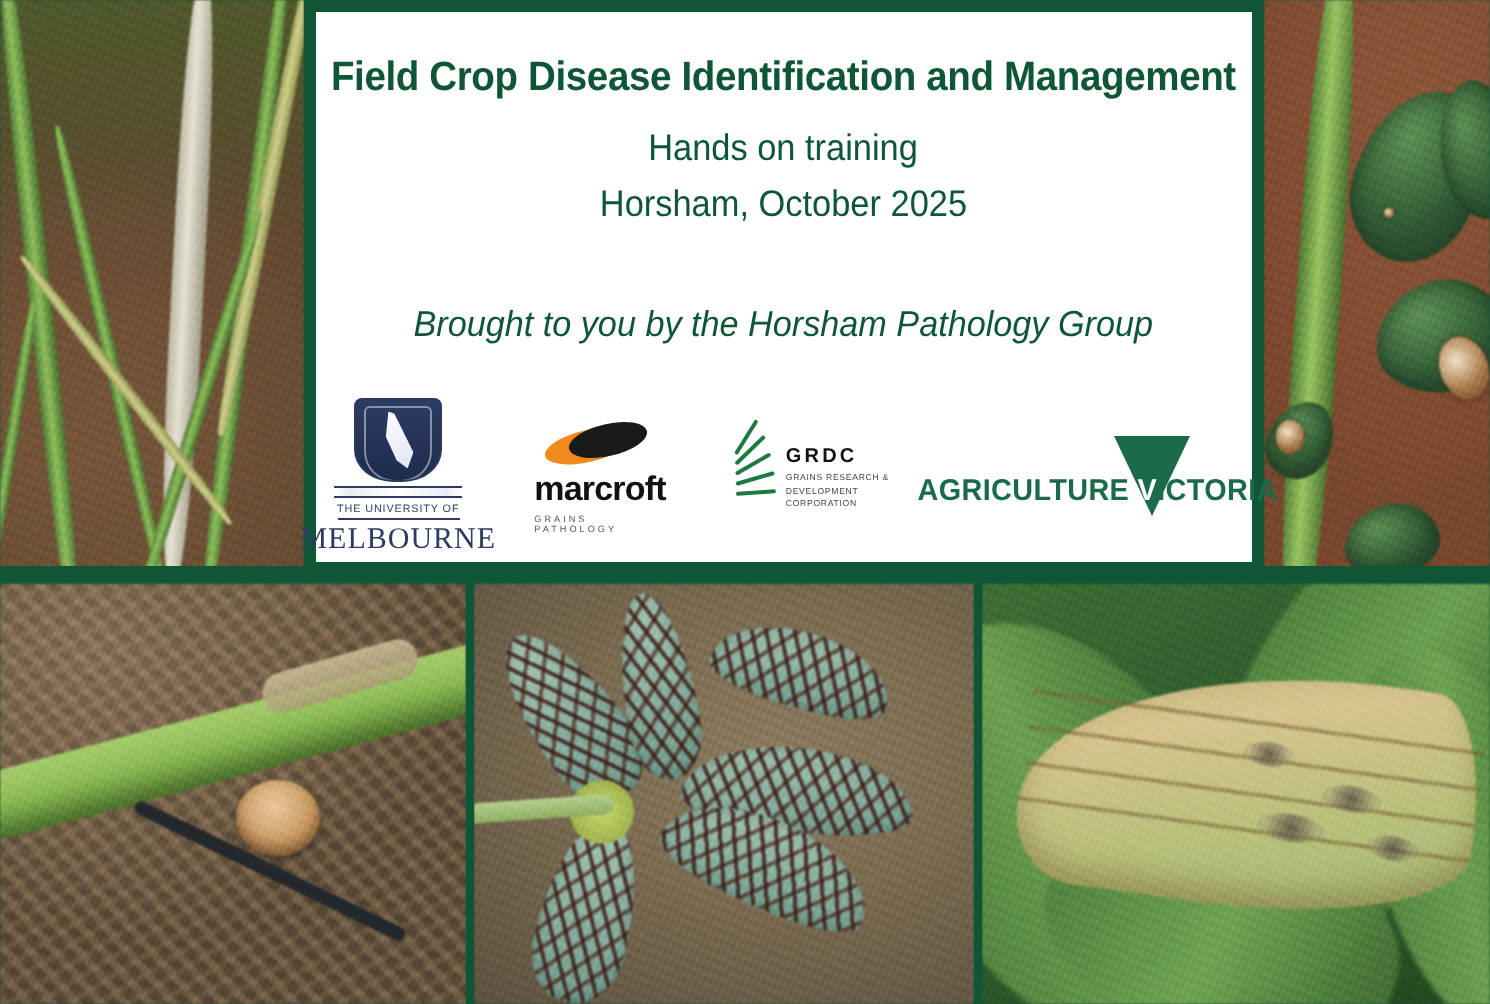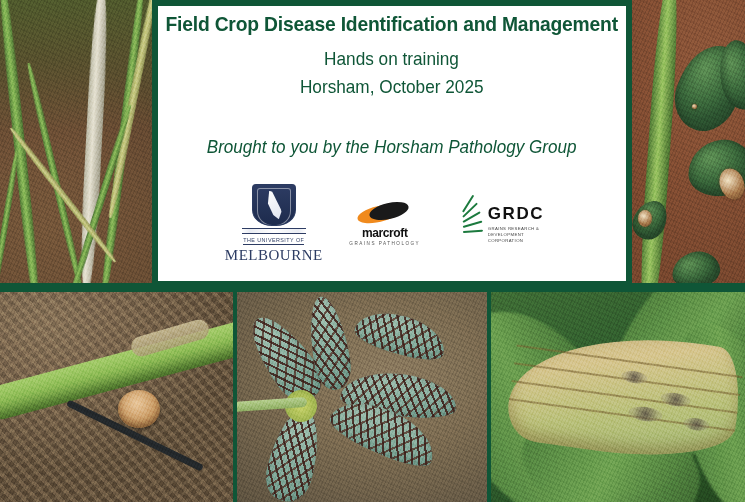--- a/index.html
+++ b/index.html
@@ -141,21 +141,21 @@
     left: 152px; top: 0; width: 480px; height: 290px;
     background: #0f5637;
     padding: 6px 6px 9px 6px;
   }
   #title-card {
     width: 100%; height: 100%;
     background: #ffffff;
     display: flex;
     flex-direction: column;
     align-items: center;
-    padding-top: 7px;
+    padding-top: 22px;
   }
 
   #event-title {
     color: #0f5637;
     font-weight: bold;
     font-size: 20.5px;
     letter-spacing: -0.2px;
     font-stretch: condensed;
     text-align: center;
     line-height: 1.1;
@@ -238,37 +238,37 @@
     border-radius: 50%;
     transform: rotate(-13deg);
   }
   #marcroft-mark .swoosh-black {
     position: absolute; left: 12px; top: 1px; width: 40px; height: 16px;
     background: #1a1a1a;
     border-radius: 50%;
     transform: rotate(-13deg);
   }
   #marcroft-name {
-    font-size: 12px; font-weight: bold; color: #111; letter-spacing: -.4px;
+    font-size: 17px; font-weight: bold; color: #111; letter-spacing: -.4px;
     margin-top: 1px;
   }
   #marcroft-tag {
     font-size: 4.6px; color: #555; letter-spacing: 1.5px; margin-top: 1.5px;
   }
 
   
   #logo-grdc { flex-direction: row; align-items: center; gap: 4px; }
   #grdc-leaf { width: 22px; height: 30px; position: relative; }
   #grdc-leaf span {
     position: absolute; left: 1px; width: 20px; height: 2.4px;
     background: #1c7a3e; border-radius: 2px; transform-origin: left center;
   }
   #grdc-textblock { display: flex; flex-direction: column; }
   #grdc-name {
-    font-size: 17px; font-weight: bold; color: #111; letter-spacing: 1.6px;
+    font-size: 10px; font-weight: bold; color: #111; letter-spacing: 1.6px;
   }
   #grdc-tag {
     font-size: 4.3px; color: #444; letter-spacing: .35px; line-height: 1.45;
     width: 52px; margin-top: 2px;
   }
 
   
   #logo-agvic { position: relative; width: 140px; height: 46px; justify-content: center; }
   #agvic-tri {
     position: absolute; left: 78px; top: 2px;
@@ -359,20 +359,24 @@
             <span style="top:12px; transform:rotate(-30deg);"></span>
             <span style="top:17px; transform:rotate(-16deg);"></span>
             <span style="top:22px; transform:rotate(-4deg);"></span>
           </div>
           <div id="grdc-textblock">
             <div id="grdc-name">GRDC</div>
             <div id="grdc-tag">GRAINS RESEARCH &amp; DEVELOPMENT CORPORATION</div>
           </div>
         </div>
 
+        <div class="logo" id="logo-agvic">
+          <div id="agvic-tri"></div>
+          <div id="agvic-wordmark"><span>AGRICULTURE </span><span class="vic-v">V</span><span>ICTORIA</span></div>
+        </div>
 
       </div>
     </div>
   </div>
 
   <div class="divider" id="divider-horizontal"></div>
 
   <div class="photo blur" id="photo-sclerotinia">
     <div class="residue"></div>
     <div style="position:absolute; left:-20px; top:60px; width:290px; height:34px; transform:rotate(-15deg);

